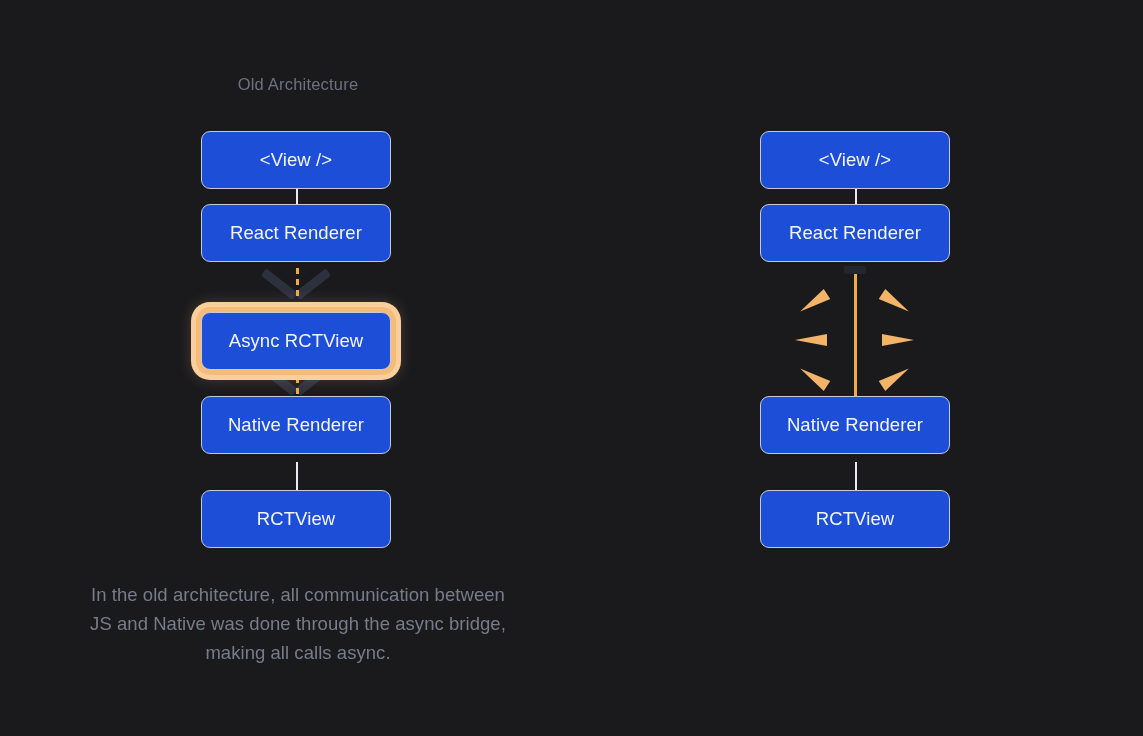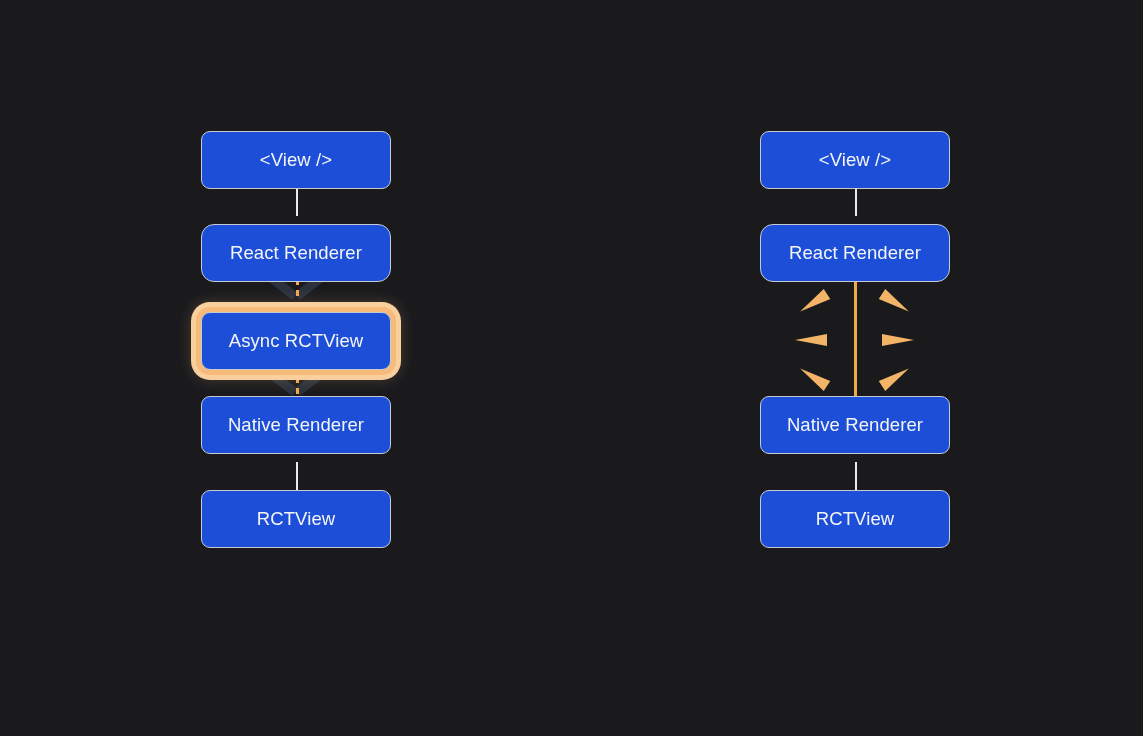--- a/index.html
+++ b/index.html
@@ -59,21 +59,21 @@
     display: flex;
     align-items: center;
     justify-content: center;
     letter-spacing: 0.1px;
     z-index: 3;
   }
   .column.left  .node { margin-left: -2px; }
   .column.right .node { margin-left: 1px; }
 
   .node.n1 { top: 131px; }
-  .node.n2 { top: 224px; border-radius: 13px; }
+  .node.n2 { top: 204px; }
   .node.bridge { top: 312px; }
   .node.n4 { top: 396px; }
   .node.n5 { top: 490px; text-align: center; }
 
   
   .node.bridge {
     border: 1.6px solid #c6cbd3;
     box-shadow:
       0 0 0 5px #f6bb79,
       0 0 0 10px #f9cf9d,
@@ -257,20 +257,21 @@
   }
   .column.right .caption { width: 452px; color: #767c8b; }
 </style>
 </head>
 <body>
 
 <div class="stage">
 
   <div class="column left">
 
+    <div class="col-title">Old Architecture</div>
 
     <div class="node n1">&lt;View /&gt;</div>
 
     <div class="link l1"></div>
 
     <div class="node n2">React Renderer</div>
 
     <div class="wings w1">
       <i class="lw"></i>
         <i class="rw"></i>
@@ -288,20 +289,21 @@
     <div class="dashed-arrow d2">
       <span class="head"></span>
     </div>
 
     <div class="node n4">Native Renderer</div>
 
     <div class="link l4"></div>
 
     <div class="node n5">RCTView</div>
 
+    <div class="caption">In the old architecture, all communication between JS and Native was done through the async bridge, making all calls async.</div>
   </div>
 
   <div class="column right">
 
 
     <div class="node n1">&lt;View /&gt;</div>
 
     <div class="link l1"></div>
 
     <div class="node n2">React Renderer</div>

